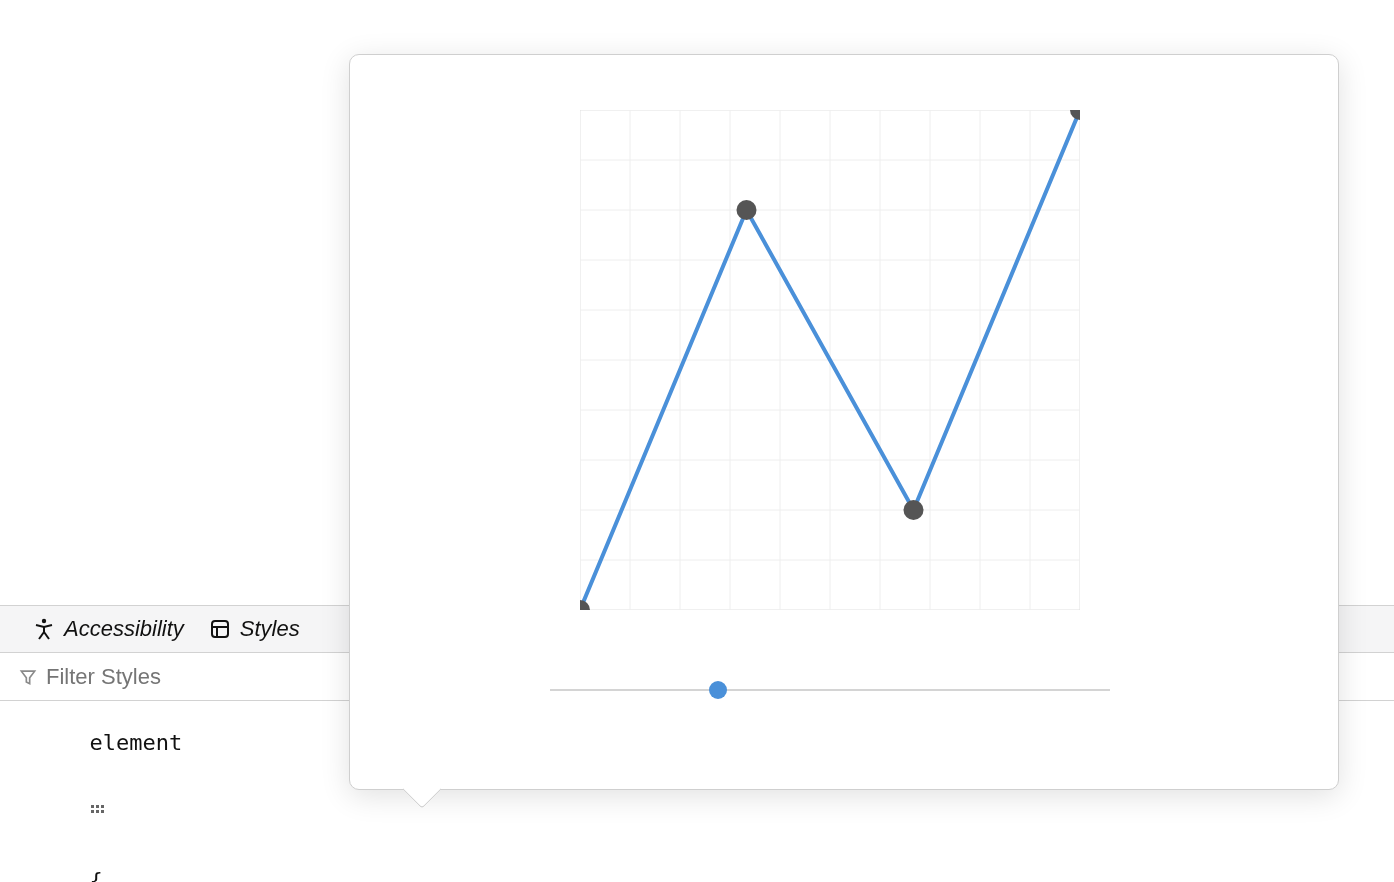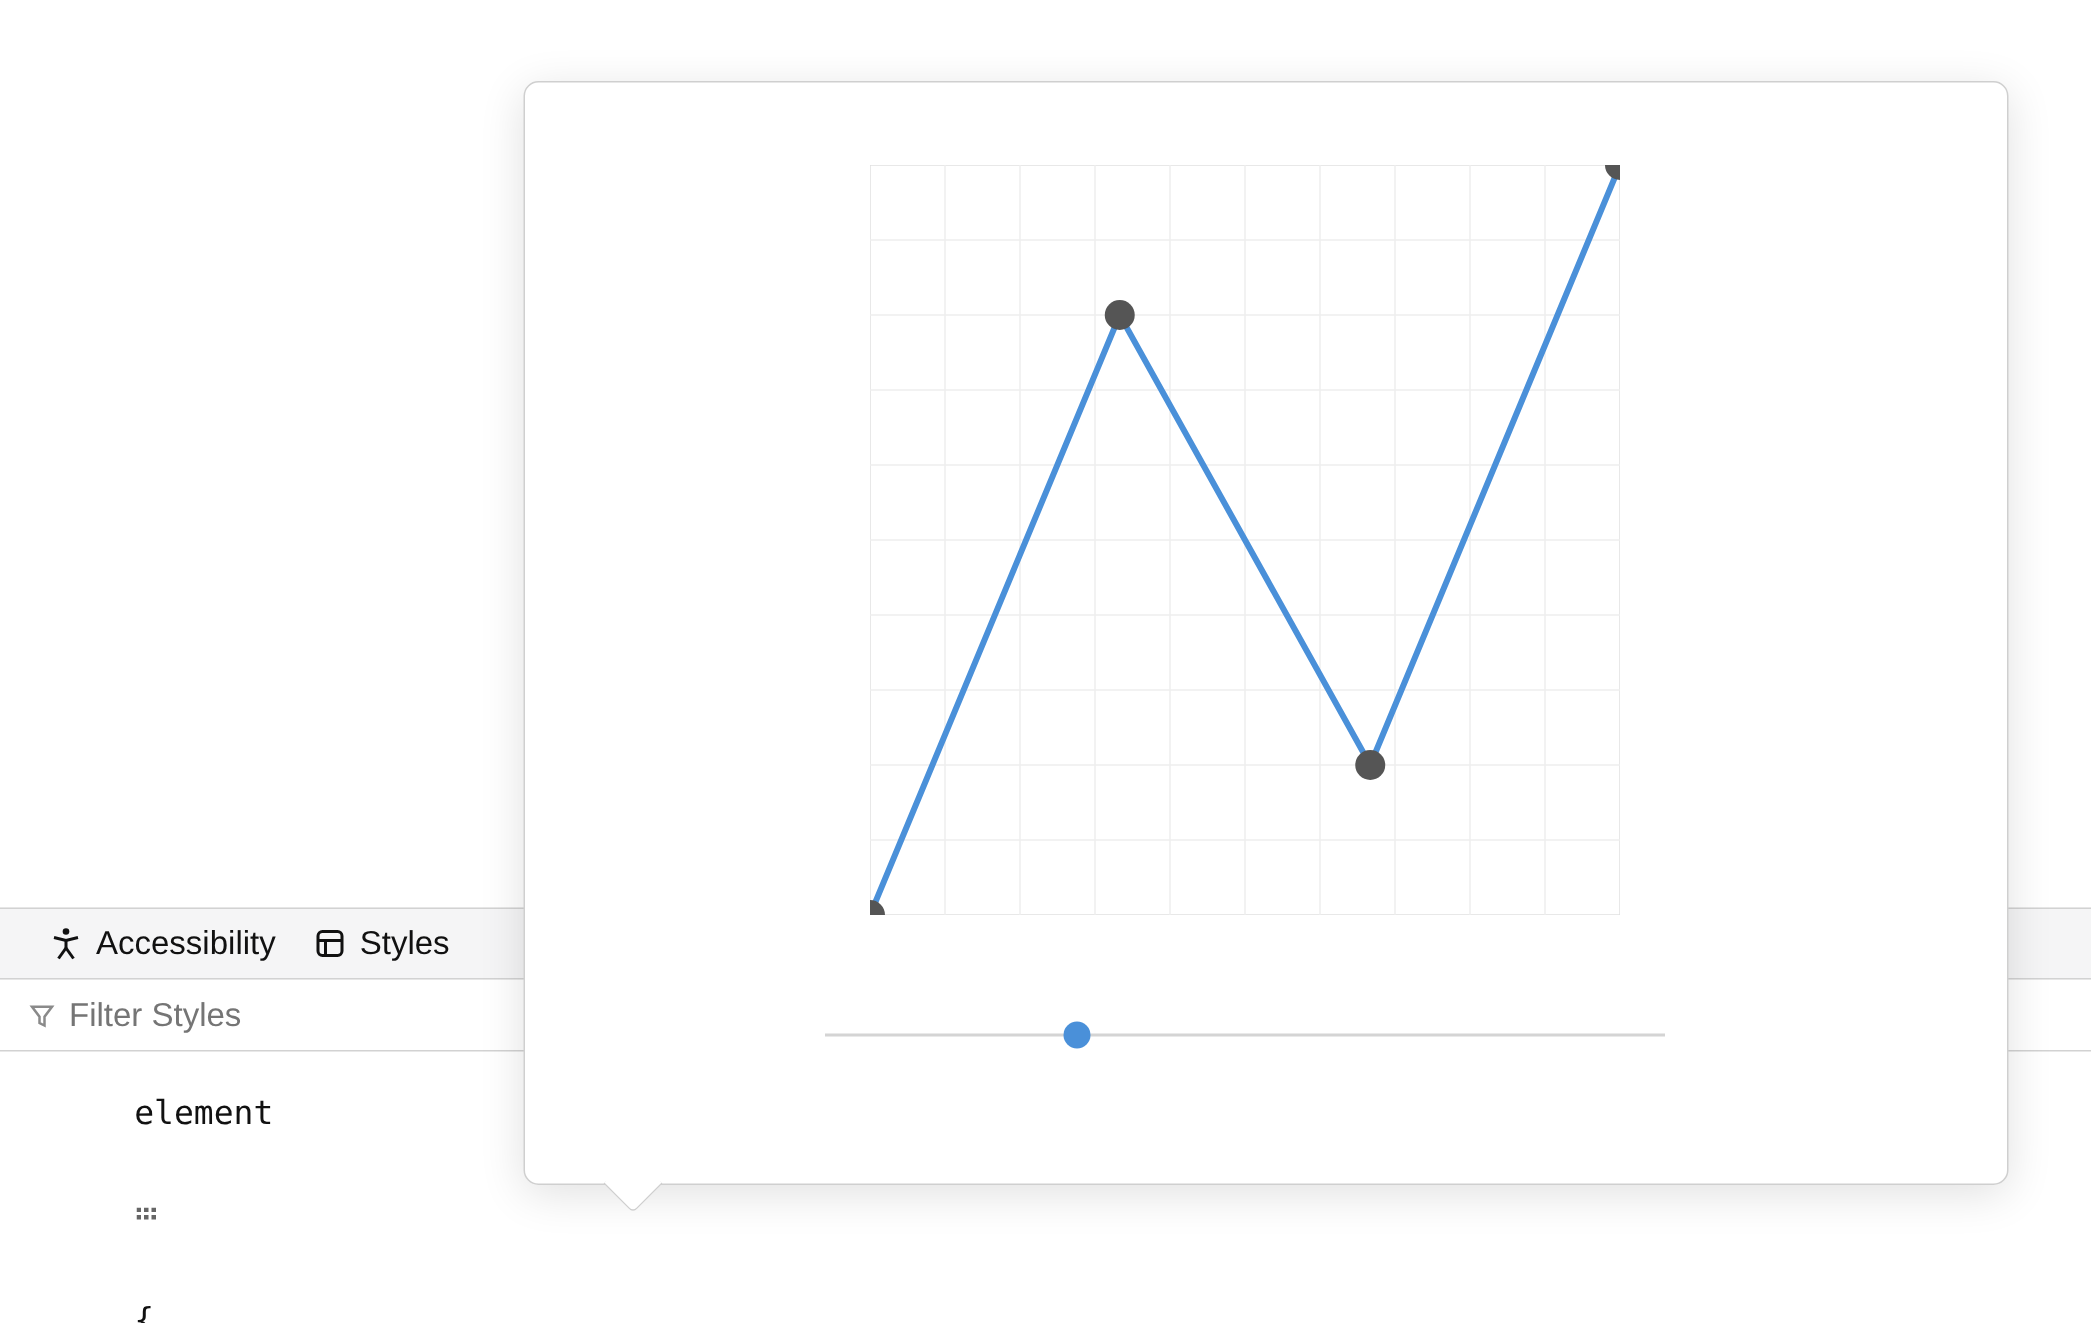--- a/index.html
+++ b/index.html
@@ -27,20 +27,21 @@
     gap: 24px;
     padding-left: 32px;
     font-size: 22px;
     color: #111;
   }
   .tab {
     display: inline-flex;
     align-items: center;
     gap: 8px;
     cursor: default;
+    font-style: italic;
   }
 
   
   .filter-bar {
     position: absolute;
     left: 0;
     top: 653px;
     width: 1394px;
     height: 48px;
     border-bottom: 1px solid #d2d2d2;

